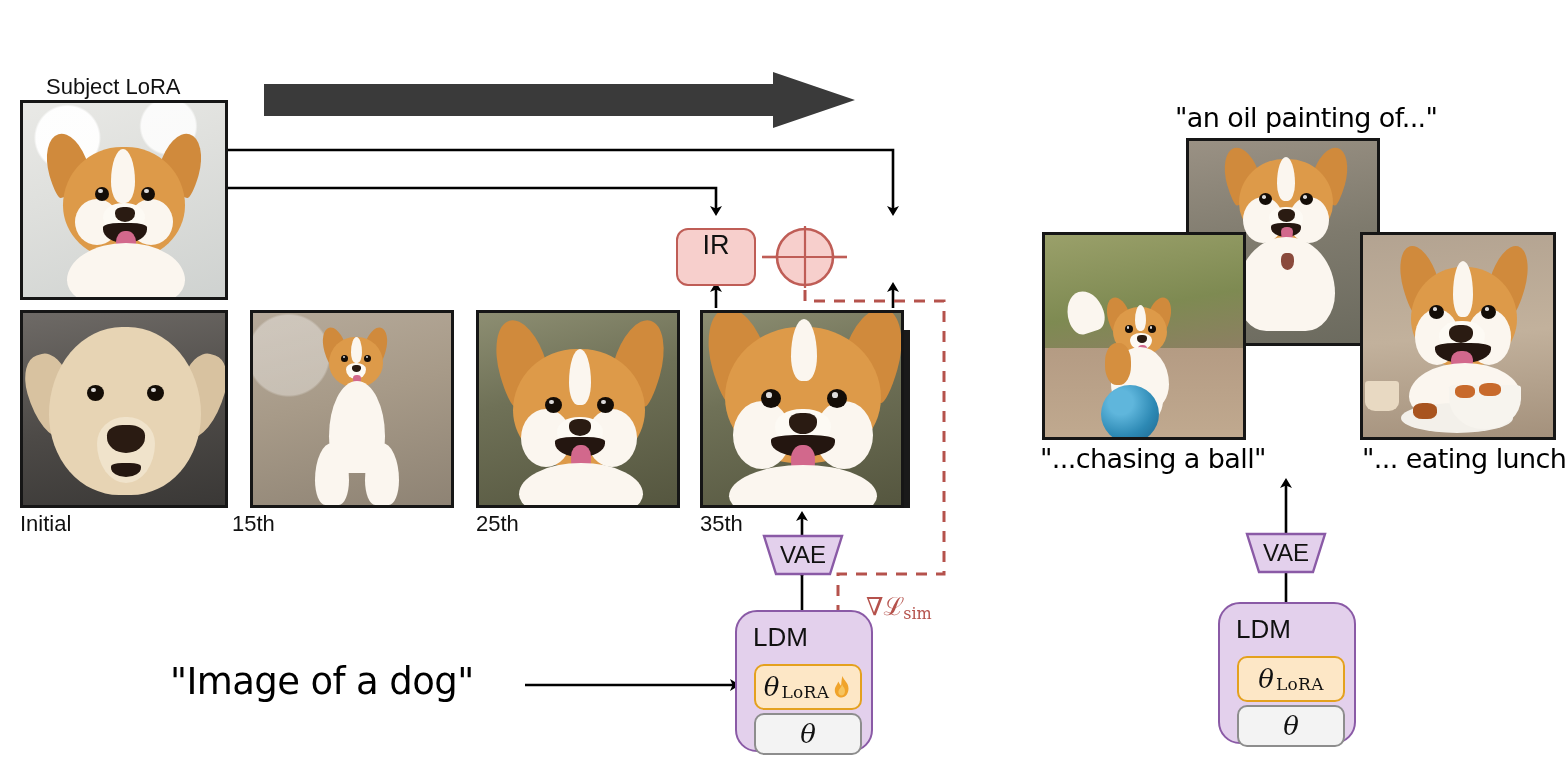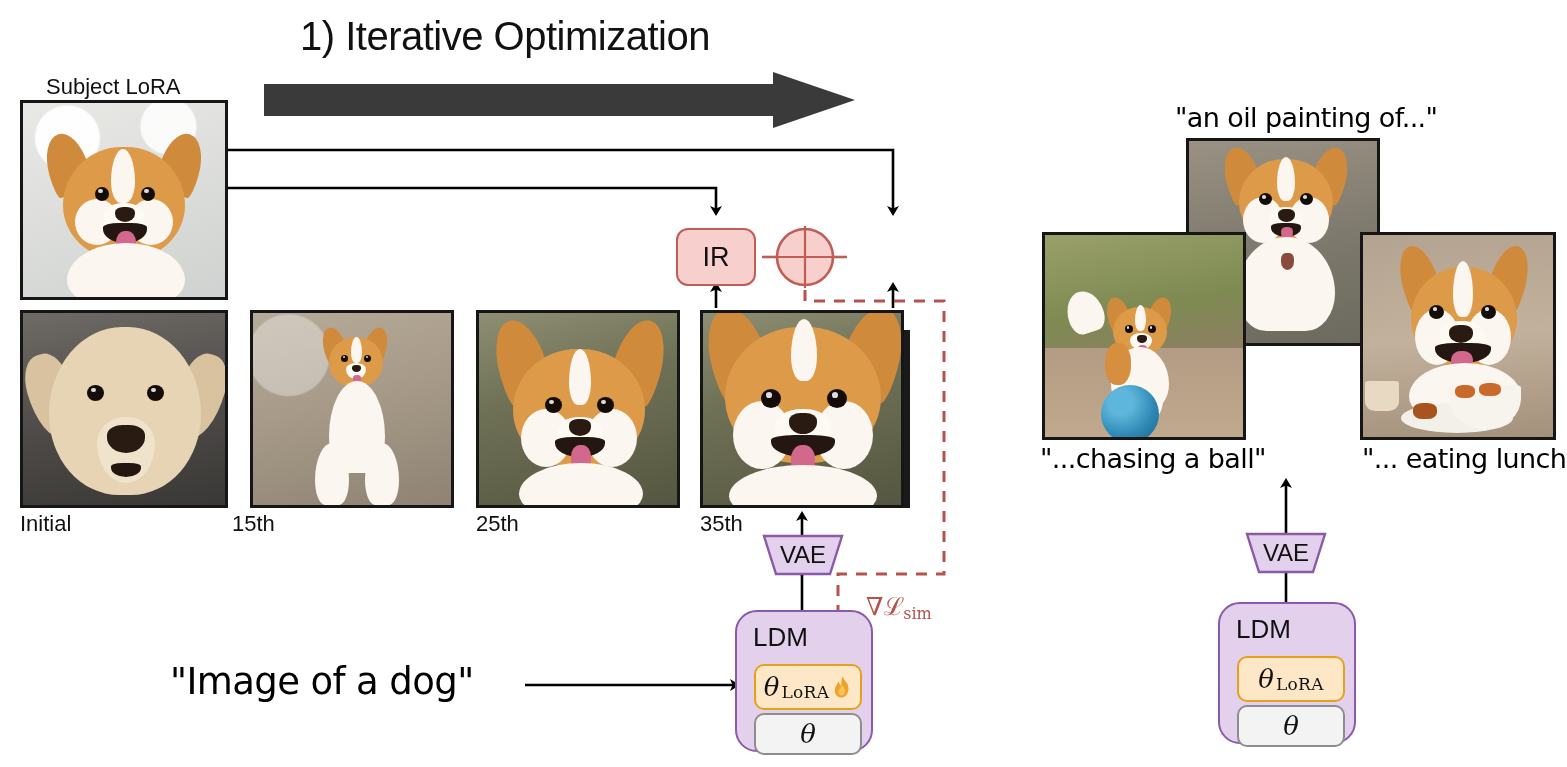--- a/index.html
+++ b/index.html
@@ -54,21 +54,21 @@
   .cream-ear{background:#d8c2a0;}
 
   .ball{position:absolute;background:radial-gradient(circle at 34% 30%,#5fb6dc 0 22%,#2d89b4 60%,#1c628a 100%);
         border-radius:50%;}
   .plate{position:absolute;background:#f3f0ea;border-radius:50%;}
   .bowl{position:absolute;background:#f7f4ee;border-radius:8% 8% 48% 48%/6% 6% 70% 70%;}
   .food{position:absolute;background:#c86a2c;border-radius:40%;}
   .cup{position:absolute;background:#e8d9c2;border-radius:10% 10% 30% 30%;}
 
   
-  .modelbox{position:absolute;box-sizing:border-box;display:flex;align-items:center;
+  .modelbox{position:absolute;box-sizing:border-box;display:flex;align-items:flex-start;
             justify-content:center;}
   .pinkbox{background:#f7cfcc;border:2.5px solid #bf5d56;border-radius:12px;
            font-size:27px;color:#111;font-family:"Liberation Sans",sans-serif;}
   .ldmbox{background:#e3d0ec;border:2.5px solid #8a5aa6;border-radius:22px;}
   .ldm-label{position:absolute;left:16px;top:10px;font-size:26px;color:#111;
              font-family:"Liberation Sans",sans-serif;}
   .lorabox{position:absolute;background:#fde7c6;border:2.5px solid #e4a11e;border-radius:10px;
            display:flex;align-items:center;justify-content:center;gap:2px;}
   .thetabox{position:absolute;background:#f3f3f3;border:2.5px solid #8d8d8d;border-radius:10px;
             display:flex;align-items:center;justify-content:center;}
@@ -81,21 +81,20 @@
   .grad-label .gsub{font-size:16px;position:relative;top:4px;left:-1px;}
 
   svg.overlay{position:absolute;left:0;top:0;width:1567px;height:767px;
               pointer-events:none;overflow:visible;}
 </style>
 </head>
 <body>
 
 <div id="stage">
 
-  <div class="abs title" style="left:300px;top:14px;">1) Iterative Optimization</div>
 
 
   <svg class="overlay">
     <g>
       <polygon points="264,84 773,84 773,72 855,100 773,128 773,116 264,116" fill="#3a3a3a"></polygon>
     </g>
   </svg>
 
   <div class="abs smalllabel" style="left:46px;top:74px;">Subject LoRA</div>
 

